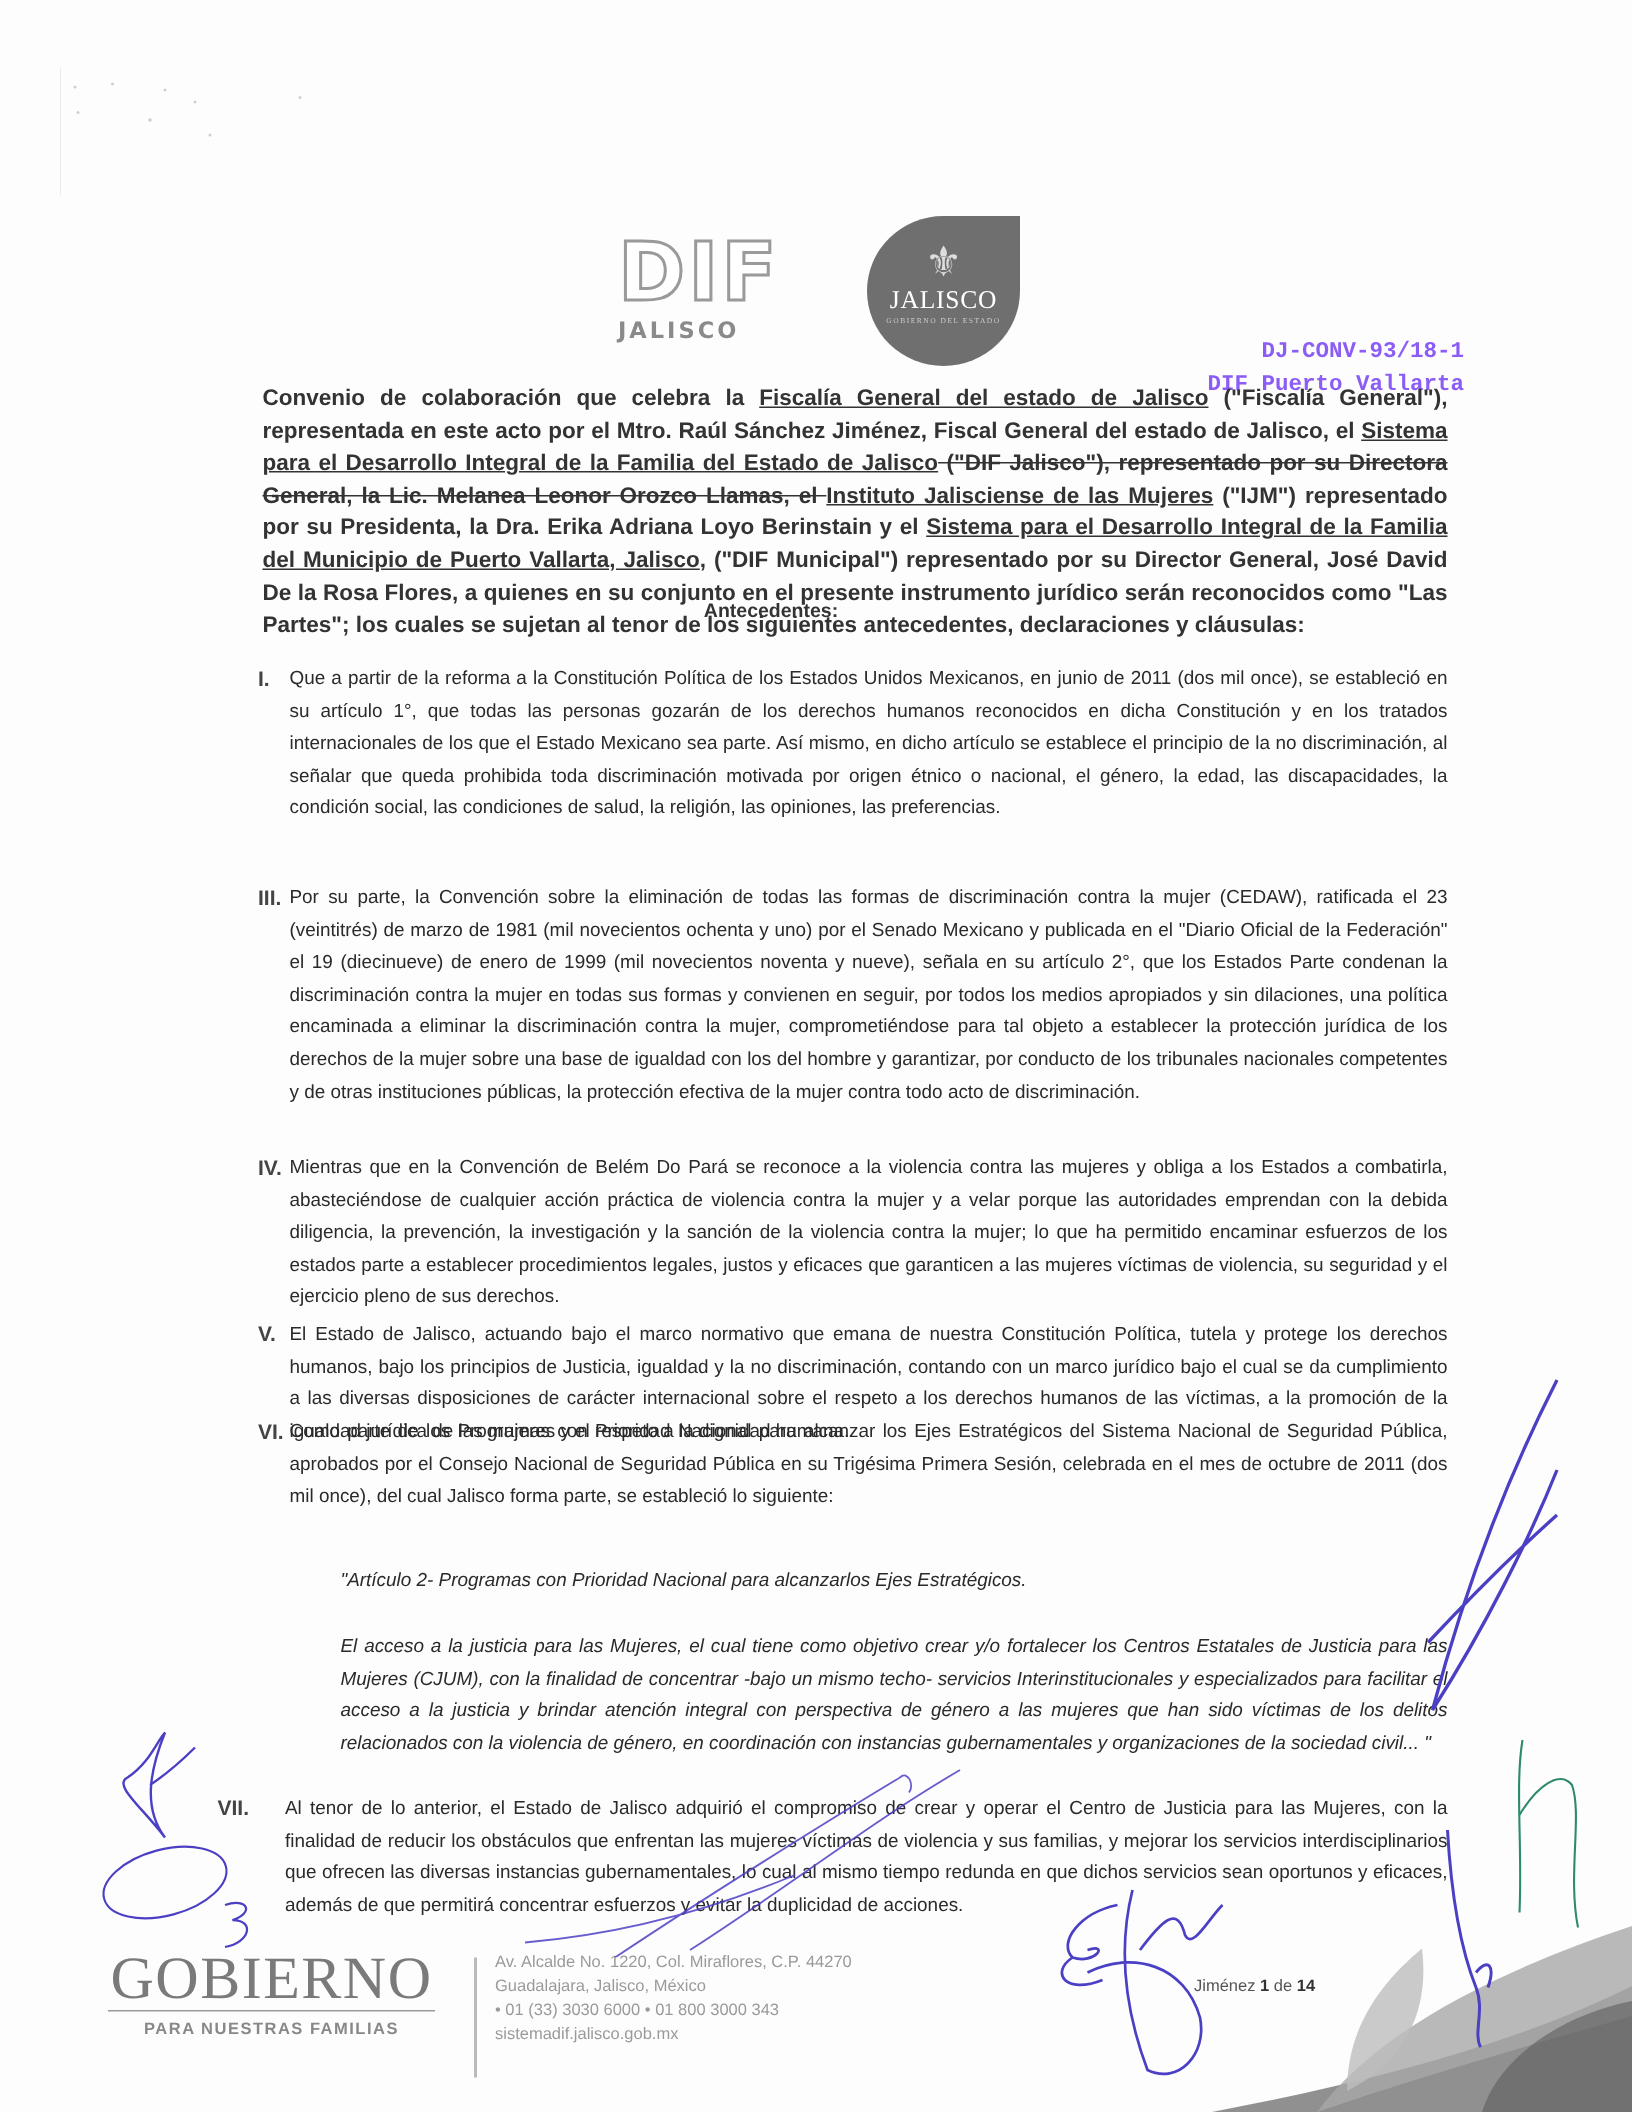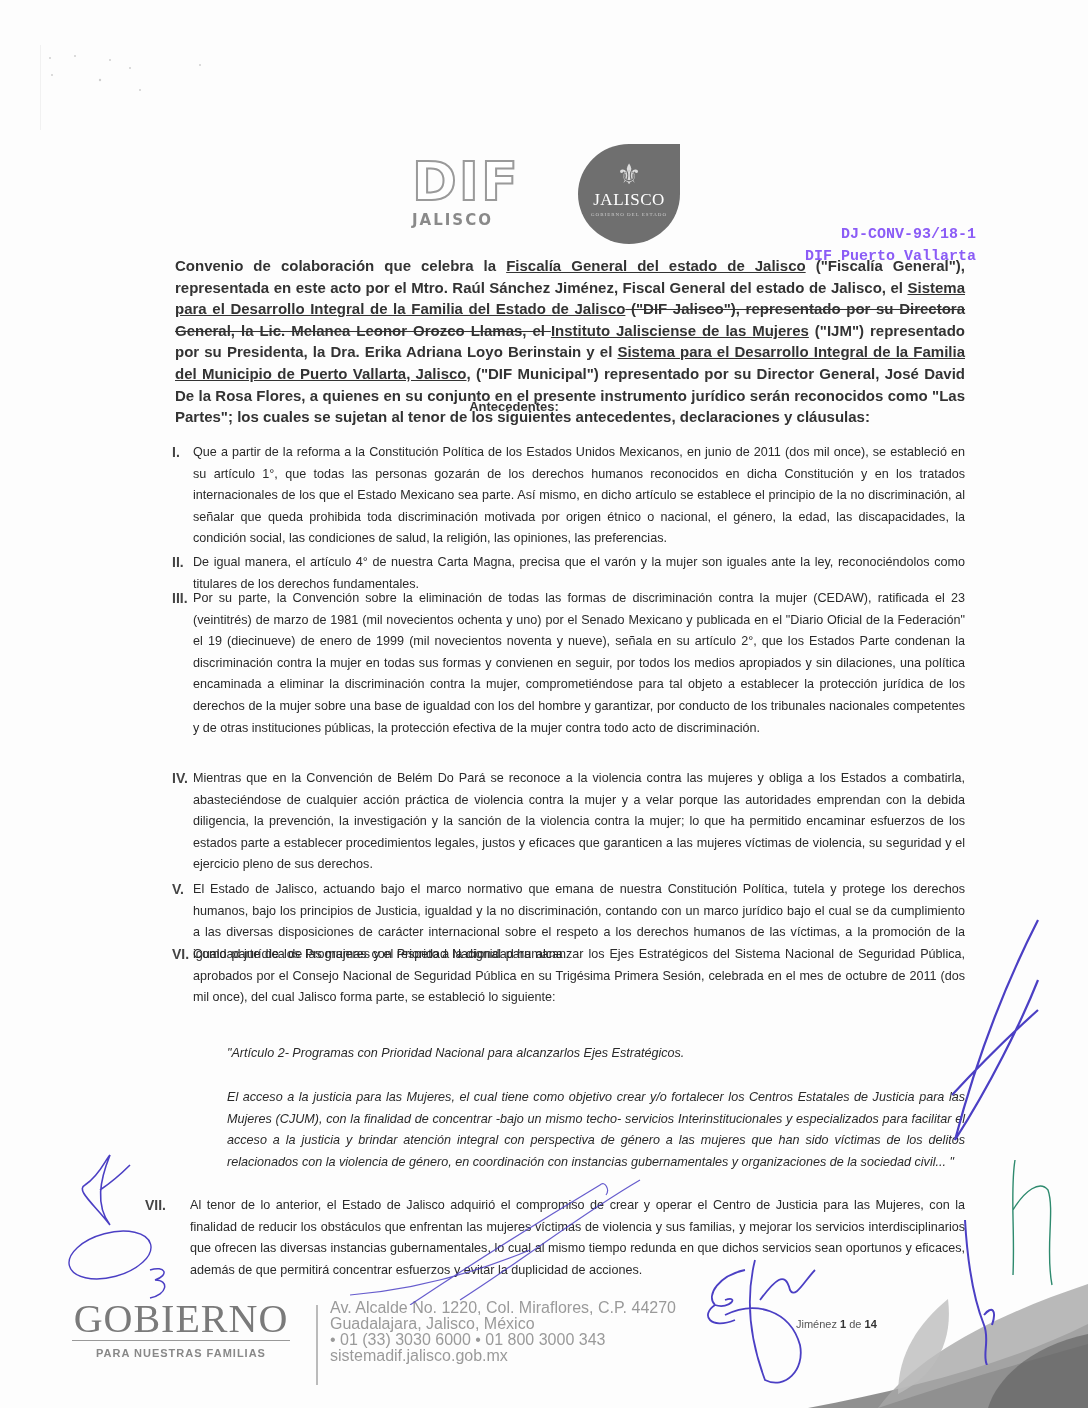--- a/index.html
+++ b/index.html
@@ -36,21 +36,21 @@
     .item.vii .num { left: 0; }
 
     .quote { position: absolute; left: 227px; width: 738px; font-style: italic; font-size: 12.6px; line-height: 21.6px; color: #2a2a2a; text-align: justify; }
 
     
     .footer-logo { position: absolute; left: 66px; top: 1298px; width: 230px; text-align: center; }
     .footer-logo .b1 { font-family: "Liberation Serif", serif; font-size: 40px; letter-spacing: 1px; color: #7a7a7a; line-height: 42px; }
     .footer-logo .b-rule { height: 1px; background: #999; margin: 0 6px; }
     .footer-logo .b2 { font-family: Liberation Sans, sans-serif; font-weight: bold; font-size: 11px; letter-spacing: 1px; color: #888; margin-top: 6px; }
     .footer-divider { position: absolute; left: 316px; top: 1305px; width: 2px; height: 80px; background: #bbb; }
-    .footer-address { position: absolute; left: 330px; top: 1300px; font-family: "Liberation Sans", sans-serif; font-size: 16px; line-height: 16px; color: #9a9a9a; }
+    .footer-address { position: absolute; left: 330px; top: 1300px; font-family: "Liberation Sans", sans-serif; font-size: 11px; line-height: 16px; color: #9a9a9a; }
     .page-num { position: absolute; left: 796px; top: 1318px; font-family: "Liberation Sans", sans-serif; font-size: 11px; color: #555; }
     .page-num b { color: #333; }
 
     .leaf { position: absolute; right: 0; top: 1284px; width: 340px; height: 124px; }
     .sig { position: absolute; pointer-events: none; }
     .scan-marks { position: absolute; left: 40px; top: 40px; width: 170px; height: 90px; }
   </style>
 </head>
 <body>
 
@@ -87,24 +87,20 @@
 
   <div class="body-text intro">
     <span>Convenio de colaboración que celebra la </span><span class="u">Fiscalía General del estado de Jalisco</span><span> ("Fiscalía General"), representada en este acto por el Mtro. Raúl Sánchez Jiménez, Fiscal General del estado de Jalisco, el </span><span class="u">Sistema para el Desarrollo Integral de la Familia del Estado de Jalisco</span><span class="strike"> ("DIF Jalisco"), representado por su Directora General, la Lic. Melanea Leonor Orozco Llamas, el </span><span class="u">Instituto Jalisciense de las Mujeres</span><span> ("IJM") representado por su Presidenta, la Dra. Erika Adriana Loyo Berinstain y el </span><span class="u">Sistema para el Desarrollo Integral de la Familia del Municipio de Puerto Vallarta, Jalisco</span><span>, ("DIF Municipal") representado por su Director General, José David De la Rosa Flores, a quienes en su conjunto en el presente instrumento jurídico serán reconocidos como "Las Partes"; los cuales se sujetan al tenor de los siguientes antecedentes, declaraciones y cláusulas:</span>
   </div>
 
   <div class="section-title">Antecedentes:</div>
 
   <div class="item" style="top:442px;">
     <span class="num">I.</span>
     <span>Que a partir de la reforma a la Constitución Política de los Estados Unidos Mexicanos, en junio de 2011 (dos mil once), se estableció en su artículo 1°, que todas las personas gozarán de los derechos humanos reconocidos en dicha Constitución y en los tratados internacionales de los que el Estado Mexicano sea parte. Así mismo, en dicho artículo se establece el principio de la no discriminación, al señalar que queda prohibida toda discriminación motivada por origen étnico o nacional, el género, la edad, las discapacidades, la condición social, las condiciones de salud, la religión, las opiniones, las preferencias.</span>
-  </div>
-  <div class="item" style="top:552px;">
-    <span class="num">II.</span>
-    <span>De igual manera, el artículo 4° de nuestra Carta Magna, precisa que el varón y la mujer son iguales ante la ley, reconociéndolos como titulares de los derechos fundamentales.</span>
   </div>
   <div class="item" style="top:588px;">
     <span class="num">III.</span>
     <span>Por su parte, la Convención sobre la eliminación de todas las formas de discriminación contra la mujer (CEDAW), ratificada el 23 (veintitrés) de marzo de 1981 (mil novecientos ochenta y uno) por el Senado Mexicano y publicada en el "Diario Oficial de la Federación" el 19 (diecinueve) de enero de 1999 (mil novecientos noventa y nueve), señala en su artículo 2°, que los Estados Parte condenan la discriminación contra la mujer en todas sus formas y convienen en seguir, por todos los medios apropiados y sin dilaciones, una política encaminada a eliminar la discriminación contra la mujer, comprometiéndose para tal objeto a establecer la protección jurídica de los derechos de la mujer sobre una base de igualdad con los del hombre y garantizar, por conducto de los tribunales nacionales competentes y de otras instituciones públicas, la protección efectiva de la mujer contra todo acto de discriminación.</span>
   </div>
   <div class="item" style="top:768px;">
     <span class="num">IV.</span>
     <span>Mientras que en la Convención de Belém Do Pará se reconoce a la violencia contra las mujeres y obliga a los Estados a combatirla, abasteciéndose de cualquier acción práctica de violencia contra la mujer y a velar porque las autoridades emprendan con la debida diligencia, la prevención, la investigación y la sanción de la violencia contra la mujer; lo que ha permitido encaminar esfuerzos de los estados parte a establecer procedimientos legales, justos y eficaces que garanticen a las mujeres víctimas de violencia, su seguridad y el ejercicio pleno de sus derechos.</span>
   </div>
   <div class="item" style="top:879px;">

